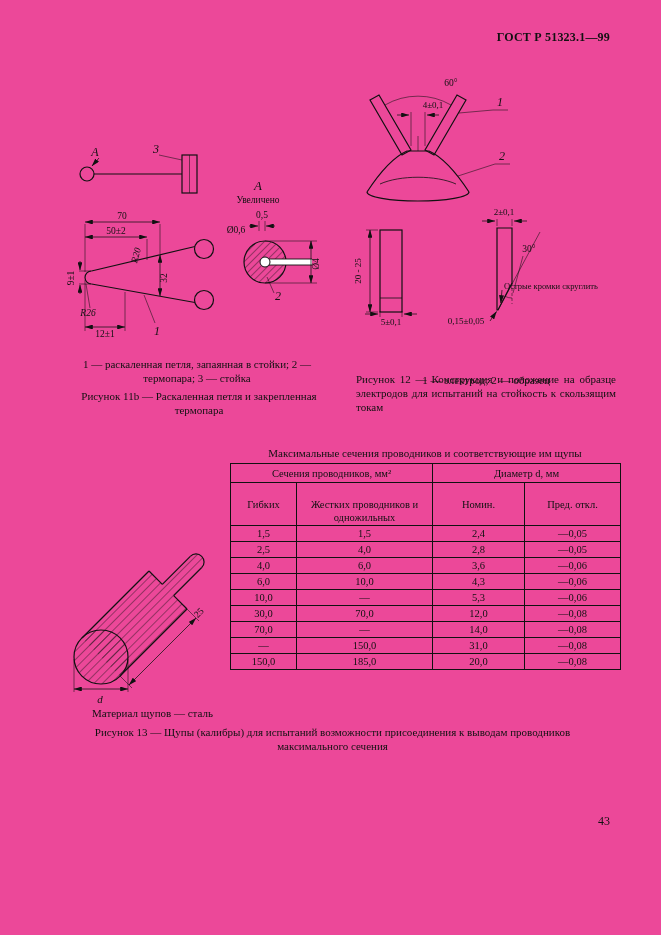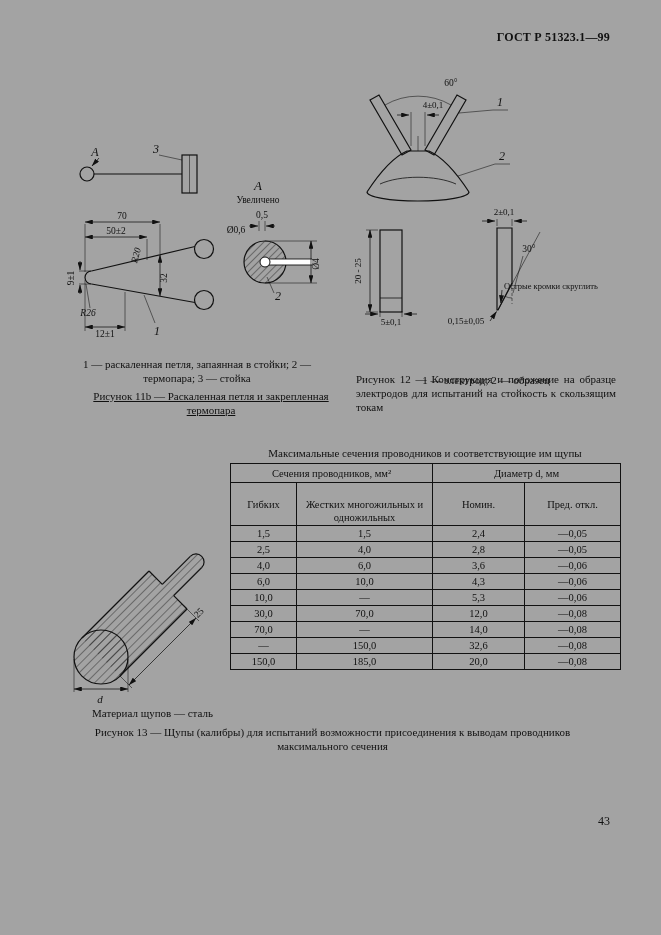--- a/index.html
+++ b/index.html
@@ -1,19 +1,19 @@
 <!DOCTYPE html>
 <html><head>
 <meta charset="utf-8">
 <style>
   * { margin:0; padding:0; box-sizing:border-box; }
   html,body { background:#fff; }
   body { width:661px; height:935px; }
   .page {
-    position:relative; width:661px; height:935px; background:#a3a3a3;
+    position:relative; width:661px; height:935px; background:#ec4899;
     color:#111; font-family:"Liberation Serif", "DejaVu Serif", serif; overflow:hidden;
   }
   .gost-header {
     position:absolute; left:330px; top:30px; width:280px;
     text-align:right; font-weight:bold; font-size:12px; letter-spacing:.2px;
   }
   svg.fig { position:absolute; overflow:visible; }
   .cap { position:absolute; font-size:11px; line-height:1.28; }
   .center { text-align:center; }
   .just { text-align:justify; }
@@ -223,40 +223,40 @@
       <line x1="12" y1="161" x2="66" y2="161"></line>
     </g>
 
     <g font-family="Liberation Serif, DejaVu Serif, serif" fill="#111" text-anchor="middle">
       <text x="139" y="87" font-size="9.5" transform="rotate(-45 139 87)">25</text>
       <text x="38" y="175" font-size="11" font-style="italic">d</text>
     </g>
   </svg>
 
   <div class="cap center" style="left:58px; top:357px; width:278px;">1 — раскаленная петля, запаянная в стойки; 2 — термопара; 3 — стойка</div>
-  <div class="cap center" style="left:72px; top:389px; width:278px;text-decoration:underline;">Рисунок 11b — Раскаленная петля и закрепленная термопара</div>
+  <div class="cap center" style="left:60px; top:389px; width:278px;">Рисунок 11b — Раскаленная петля и закрепленная термопара</div>
   <div class="cap center" style="left:352px; top:373px; width:268px;">1 — электрод; 2 — образец</div>
   <div class="cap just" style="left:356px; top:372px; width:260px;">Рисунок 12 — Конструкция и положение на образце электродов для испытаний на стойкость к скользящим токам</div>
   <div class="cap center" style="left:228px; top:446px; width:394px;">Максимальные сечения проводников и соответствующие им щупы</div>
 
   <table class="data-table">
     <colgroup>
       <col style="width:66px">
         <col style="width:136px">
         <col style="width:92px">
         <col style="width:96px">
     </colgroup>
     <thead>
       <tr class="grp">
         <th colspan="2">Сечения проводников, мм²</th>
         <th colspan="2">Диаметр d, мм</th>
       </tr>
       <tr class="sub">
         <th>Гибких</th>
-        <th>Жестких многожильных и одножильных</th>
+        <th>Жестких проводников и одножильных</th>
         <th>Номин.</th>
         <th>Пред. откл.</th>
       </tr>
     </thead>
     <tbody>
       <tr>
         <td>1,5</td>
         <td>1,5</td>
         <td>2,4</td>
         <td>—0,05</td>
@@ -293,21 +293,21 @@
       </tr>
       <tr>
         <td>70,0</td>
         <td>—</td>
         <td>14,0</td>
         <td>—0,08</td>
       </tr>
       <tr>
         <td>—</td>
         <td>150,0</td>
-        <td>32,6</td>
+        <td>31,0</td>
         <td>—0,08</td>
       </tr>
       <tr>
         <td>150,0</td>
         <td>185,0</td>
         <td>20,0</td>
         <td>—0,08</td>
       </tr>
     </tbody>
   </table>

